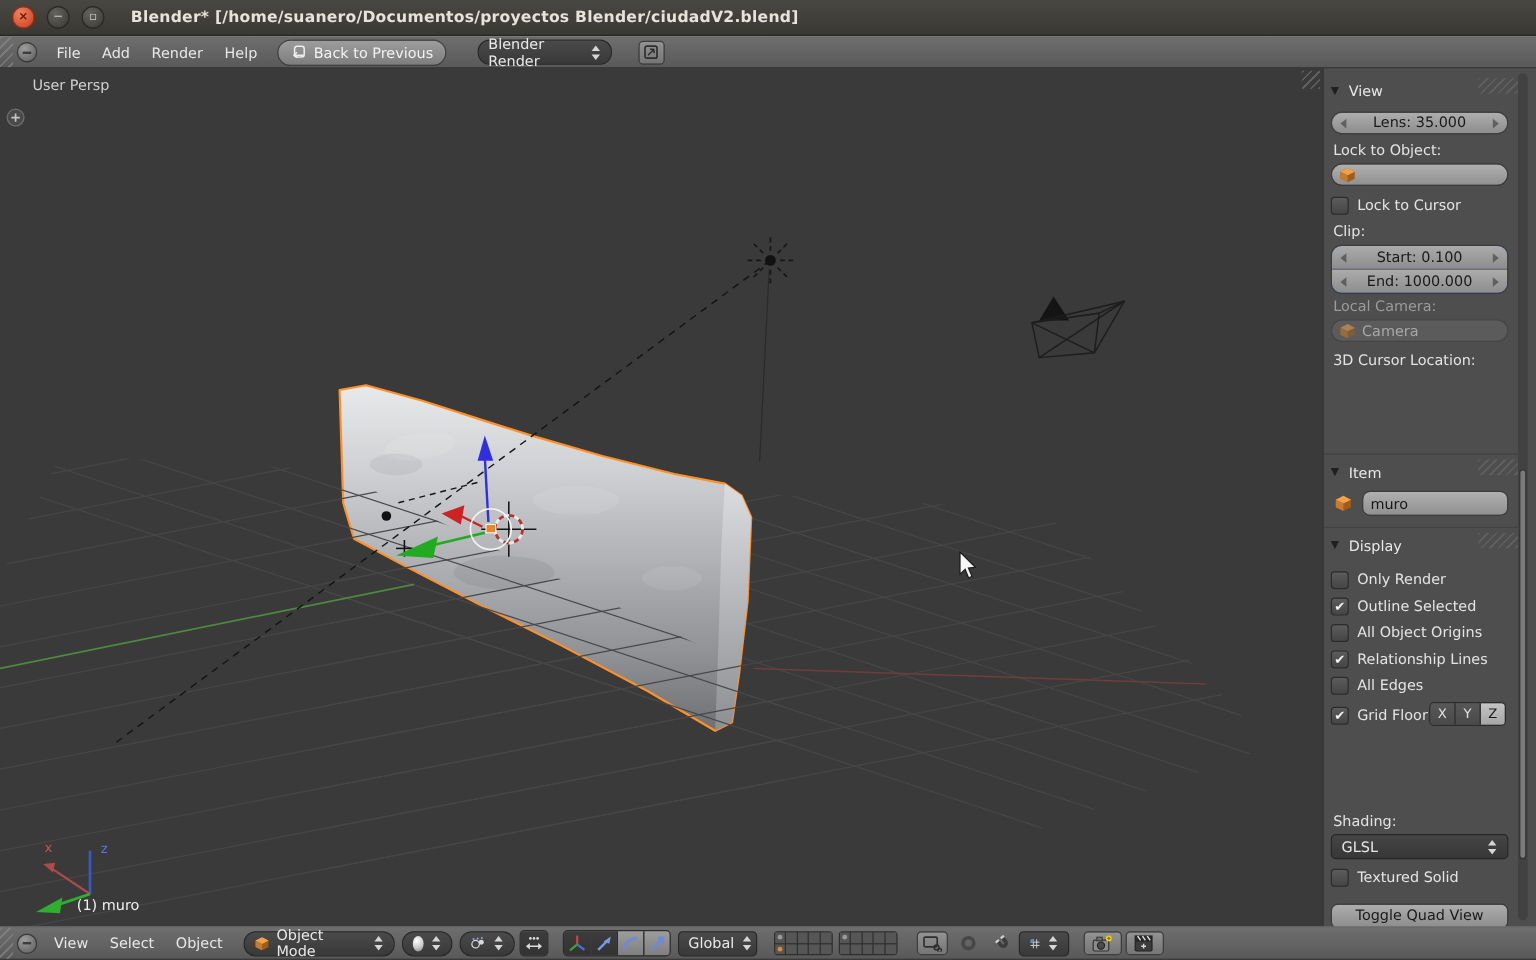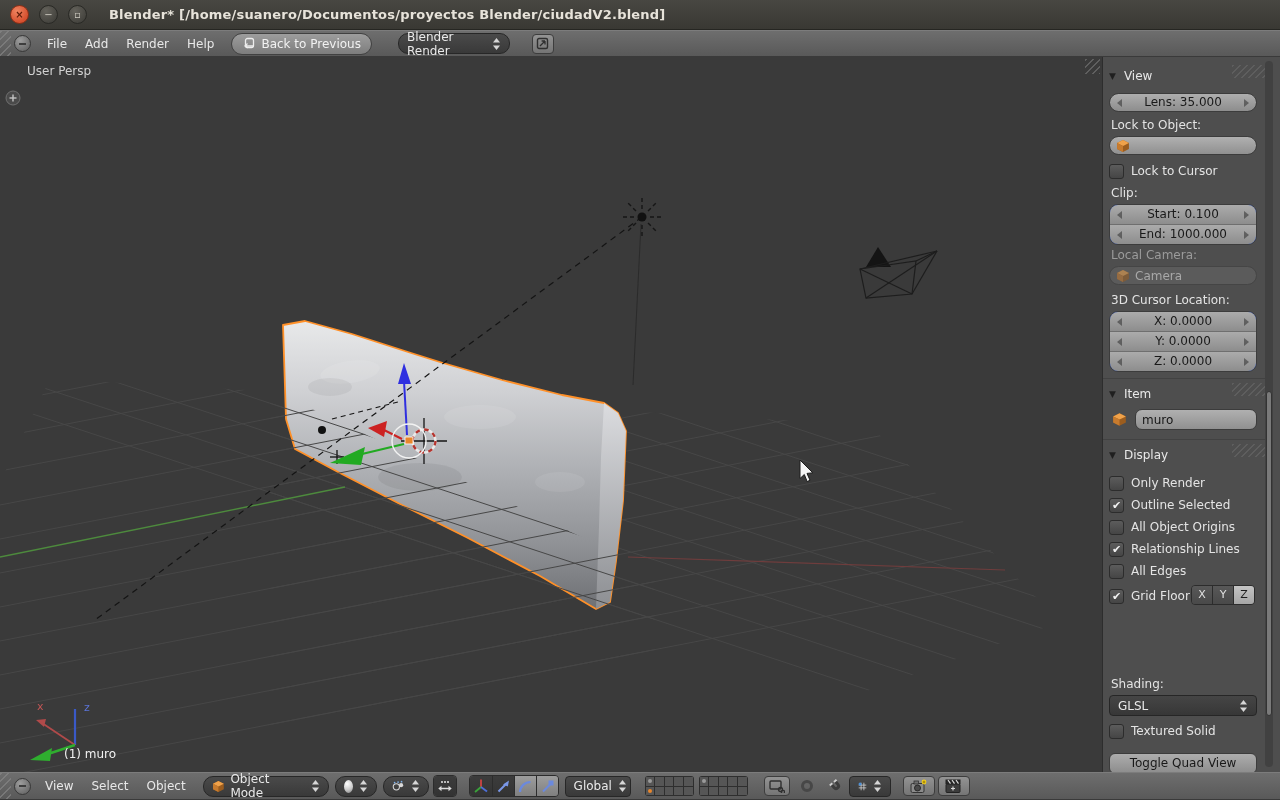--- a/index.html
+++ b/index.html
@@ -331,31 +331,20 @@
     <div class="field disabled" style="top:209px">
       <svg width="14" height="14" viewBox="0 0 13 13" style="opacity:.55">
         <path d="M6.5 1 12 3.8v5.4L6.5 12 1 9.2V3.8Z" fill="#9c5d1e"></path>
         <path d="M6.5 1 12 3.8 6.5 6.6 1 3.8Z" fill="#f0a24a"></path>
         <path d="M1 3.8 6.5 6.6V12L1 9.2Z" fill="#c77b2e"></path>
       </svg>
       <span class="fieldtext" style="font-size:12px">Camera</span>
     </div>
 
     <div class="plabel" style="top:236px">3D Cursor Location:</div>
-    <div class="sgroup" style="top:254px">
-      <div class="srow">
-        <span class="arrL"></span><span>X: 0.0000</span><span class="arrR"></span>
-      </div>
-      <div class="srow">
-        <span class="arrL"></span><span>Y: 0.0000</span><span class="arrR"></span>
-      </div>
-      <div class="srow">
-        <span class="arrL"></span><span>Z: 0.0000</span><span class="arrR"></span>
-      </div>
-    </div>
 
     <div style="position:absolute;left:0;top:321px;width:162px;border-top:1px solid #424242"></div>
     <div class="phead" style="top:328px">
       <span class="tri">▼</span>
       <span>Item</span>
     </div>
     <div class="pgrip" style="top:326px"></div>
 
     <svg width="15" height="15" viewBox="0 0 13 13" style="position:absolute;left:9px;top:355px">
       <path d="M6.5 1 12 3.8v5.4L6.5 12 1 9.2V3.8Z" fill="#9c5d1e"></path>

